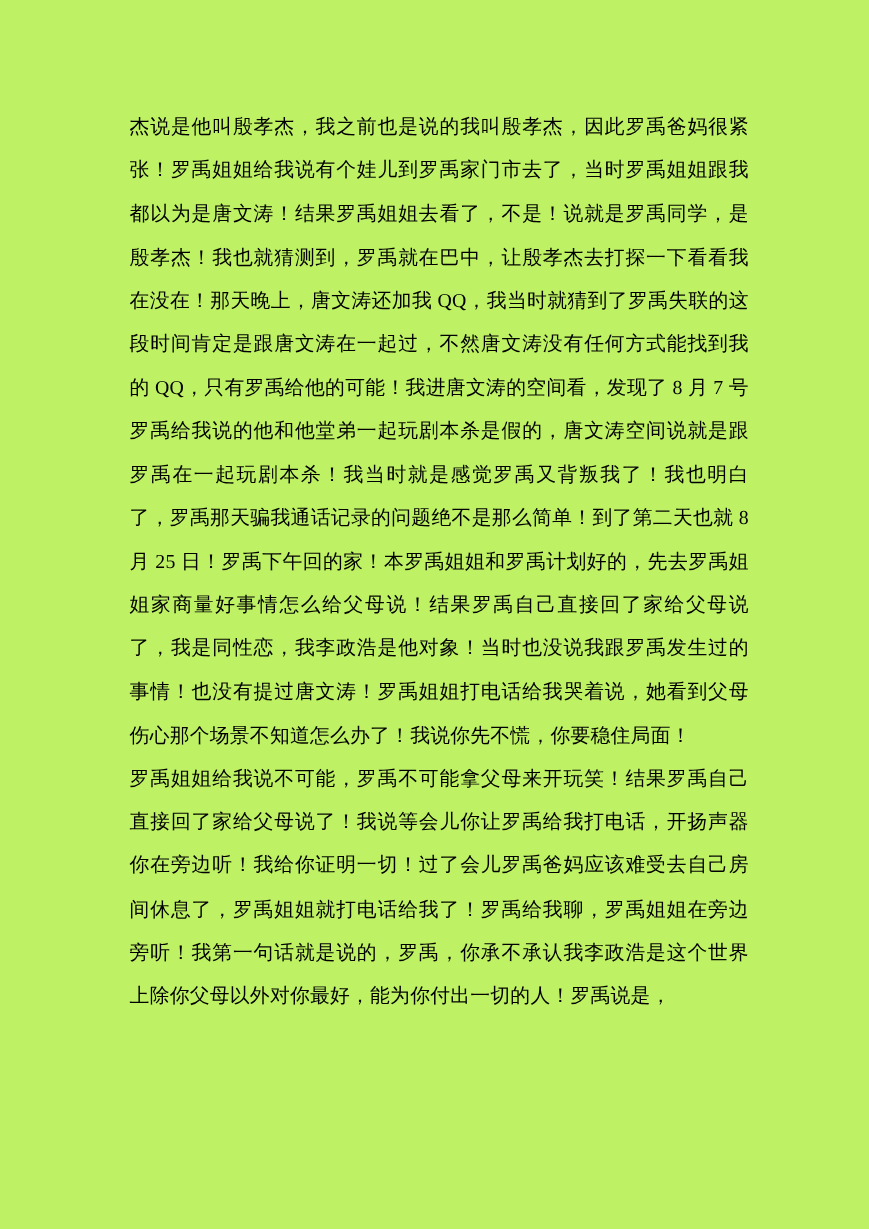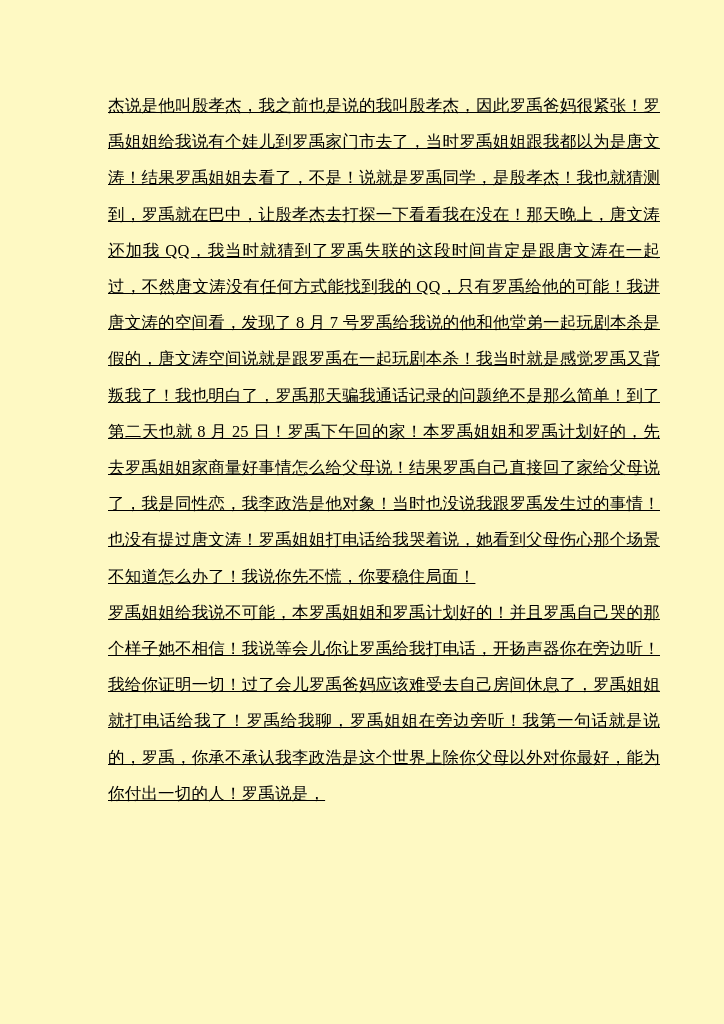--- a/index.html
+++ b/index.html
@@ -9,25 +9,24 @@
   }
   body {
     width: 724px;
     height: 1024px;
     font-family: "Liberation Serif", "DejaVu Serif", serif;
   }
   .page {
     position: relative;
     width: 724px;
     height: 1024px;
-    background: #fef9c3;
+    background: #bef264;
     box-sizing: border-box;
-    padding: 88px 64px 60px 108px;
+    padding: 88px 100px 60px 108px;
     overflow: hidden;
-    text-decoration: underline;
   }
   .doc-body {
     font-size: 16.5px;
     line-height: 36.2px;
     color: #000000;
     text-align: justify;
     text-justify: inter-ideograph;
     letter-spacing: 0.2px;
     font-family: "Liberation Serif", "DejaVu Serif", serif;
   }
@@ -40,15 +39,15 @@
     color: #ff0000;
     font-weight: bold;
   }
 </style>
 </head>
 <body>
 
 <div class="page">
   <div class="doc-body">
     <p class="para">杰说是他叫殷孝杰，我之前也是说的我叫殷孝杰，因此罗禹爸妈很紧张！罗禹姐姐给我说有个娃儿到罗禹家门市去了，当时罗禹姐姐跟我都以为是唐文涛！结果罗禹姐姐去看了，不是！说就是罗禹同学，是殷孝杰！我也就猜测到，罗禹就在巴中，让殷孝杰去打探一下看看我在没在！那天晚上，唐文涛还加我 QQ，我当时就猜到了罗禹失联的这段时间肯定是跟唐文涛在一起过，不然唐文涛没有任何方式能找到我的 QQ，只有罗禹给他的可能！我进唐文涛的空间看，发现了 8 月 7 号罗禹给我说的他和他堂弟一起玩剧本杀是假的，唐文涛空间说就是跟罗禹在一起玩剧本杀！我当时就是感觉罗禹又背叛我了！我也明白了，罗禹那天骗我通话记录的问题绝不是那么简单！到了第二天也就 8 月 25 日！罗禹下午回的家！本罗禹姐姐和罗禹计划好的，先去罗禹姐姐家商量好事情怎么给父母说！结果罗禹自己直接回了家给父母说了，我是同性恋，我李政浩是他对象！当时也没说我跟罗禹发生过的事情！也没有提过唐文涛！罗禹姐姐打电话给我哭着说，她看到父母伤心那个场景不知道怎么办了！我说你先不慌，你要稳住局面！</p>
-    <p class="para">罗禹姐姐给我说不可能，本罗禹姐姐和罗禹计划好的！并且罗禹自己哭的那个样子她不相信！我说等会儿你让罗禹给我打电话，开扬声器你在旁边听！我给你证明一切！过了会儿罗禹爸妈应该难受去自己房间休息了，罗禹姐姐就打电话给我了！罗禹给我聊，罗禹姐姐在旁边旁听！我第一句话就是说的，罗禹，你承不承认我李政浩是这个世界上除你父母以外对你最好，能为你付出一切的人！罗禹说是，</p>
+    <p class="para">罗禹姐姐给我说不可能，罗禹不可能拿父母来开玩笑！结果罗禹自己直接回了家给父母说了！我说等会儿你让罗禹给我打电话，开扬声器你在旁边听！我给你证明一切！过了会儿罗禹爸妈应该难受去自己房间休息了，罗禹姐姐就打电话给我了！罗禹给我聊，罗禹姐姐在旁边旁听！我第一句话就是说的，罗禹，你承不承认我李政浩是这个世界上除你父母以外对你最好，能为你付出一切的人！罗禹说是，</p>
   </div>
 </div>
 
 </body></html>

